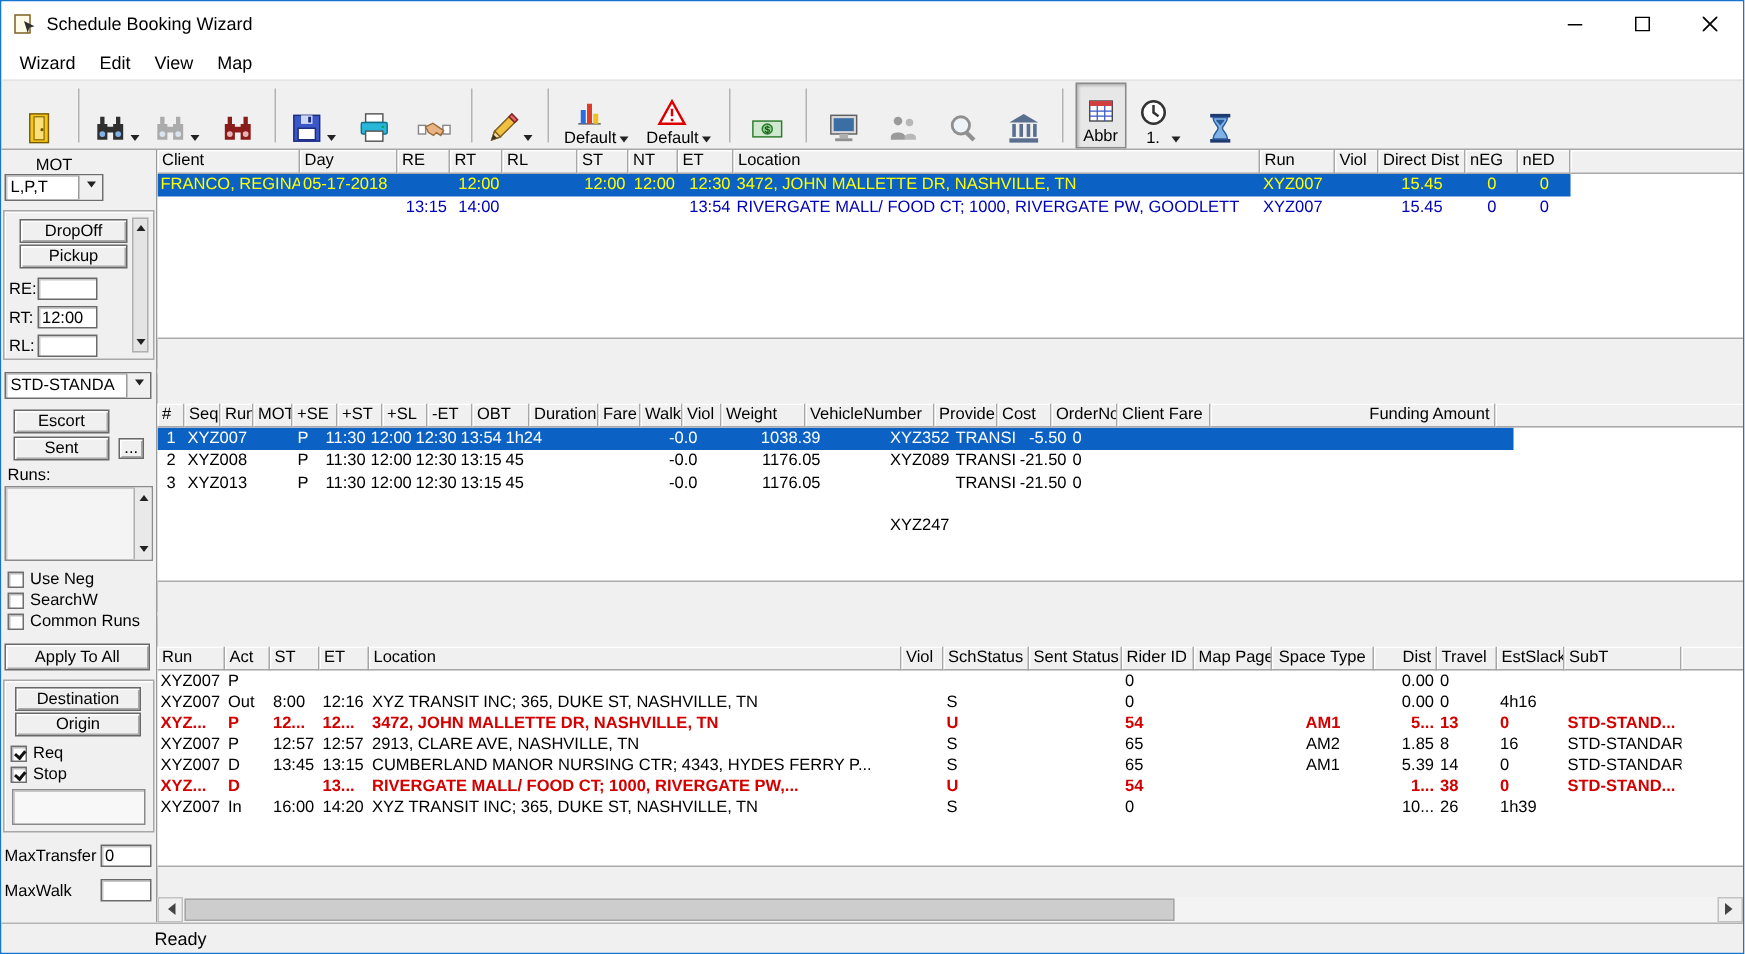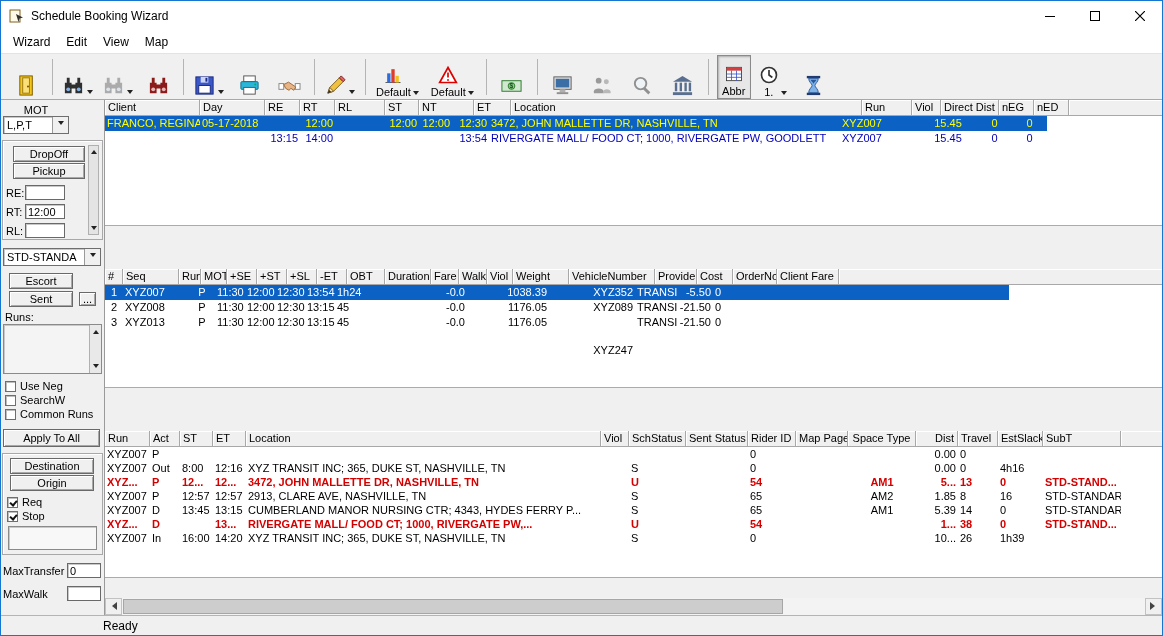--- a/index.html
+++ b/index.html
@@ -392,21 +392,21 @@
 
     <div class="content">
       <div class="grid" id="trip-grid">
           <div class="ghead">
             <div class="gh" style="width: 95px;">Client</div>
             <div class="gh" style="width: 65px;">Day</div>
             <div class="gh" style="width: 35px;">RE</div>
             <div class="gh" style="width: 35px;">RT</div>
             <div class="gh" style="width: 50px;">RL</div>
             <div class="gh" style="width: 34px;">ST</div>
-            <div class="gh" style="width: 55px;">NT</div>
+            <div class="gh" style="width: 33px;">NT</div>
             <div class="gh" style="width: 37px;">ET</div>
             <div class="gh" style="width: 351px;">Location</div>
             <div class="gh" style="width: 50px;">Run</div>
             <div class="gh" style="width: 29px;">Viol</div>
             <div class="gh" style="width: 58px;">Direct Dist</div>
             <div class="gh" style="width: 35px;">nEG</div>
             <div class="gh" style="width: 35px;">nED</div>
             <div class="gh fill"></div>
           </div>
           <div class="gbody">
@@ -441,38 +441,39 @@
               <div class="gc" style="width: 58px; text-align: center;">15.45</div>
               <div class="gc" style="width: 35px; text-align: center;">0</div>
               <div class="gc" style="width: 35px; text-align: center;">0</div>
             </div>
           </div>
         </div>
       <div class="grid-gap"></div>
       <div class="grid" id="solutions-grid">
           <div class="ghead">
             <div class="gh" style="width: 18px;">#</div>
-            <div class="gh" style="width: 56px;">Seq</div>
+            <div class="gh" style="width: 24px;">Seq</div>
             <div class="gh" style="width: 22px;">Run</div>
             <div class="gh" style="width: 26px;">MOT</div>
             <div class="gh" style="width: 30px;">+SE</div>
             <div class="gh" style="width: 30px;">+ST</div>
             <div class="gh" style="width: 30px;">+SL</div>
             <div class="gh" style="width: 30px;">-ET</div>
             <div class="gh" style="width: 38px;">OBT</div>
             <div class="gh" style="width: 46px;">Duration</div>
             <div class="gh" style="width: 28px;">Fare</div>
             <div class="gh" style="width: 28px;">Walk</div>
             <div class="gh" style="width: 26px;">Viol</div>
             <div class="gh" style="width: 56px;">Weight</div>
             <div class="gh" style="width: 86px;">VehicleNumber</div>
             <div class="gh" style="width: 42px;">Provider</div>
             <div class="gh" style="width: 36px;">Cost</div>
             <div class="gh" style="width: 44px;">OrderNo</div>
             <div class="gh" style="width: 62px;">Client Fare</div>
+            <div class="gh" style="width: 190px; text-align: right;">Funding Amount</div>
             <div class="gh fill"></div>
           </div>
           <div class="gbody">
             <div class="grow sel" style="color: rgb(255, 255, 255);">
               <div class="gc" style="width: 18px; text-align: center;">1</div>
               <div class="gc" style="width: 44px;">XYZ007</div>
               <div class="gc" style="width: 22px;"></div>
               <div class="gc" style="width: 26px; text-align: center;">P</div>
               <div class="gc" style="width: 30px;">11:30</div>
               <div class="gc" style="width: 30px;">12:00</div>

